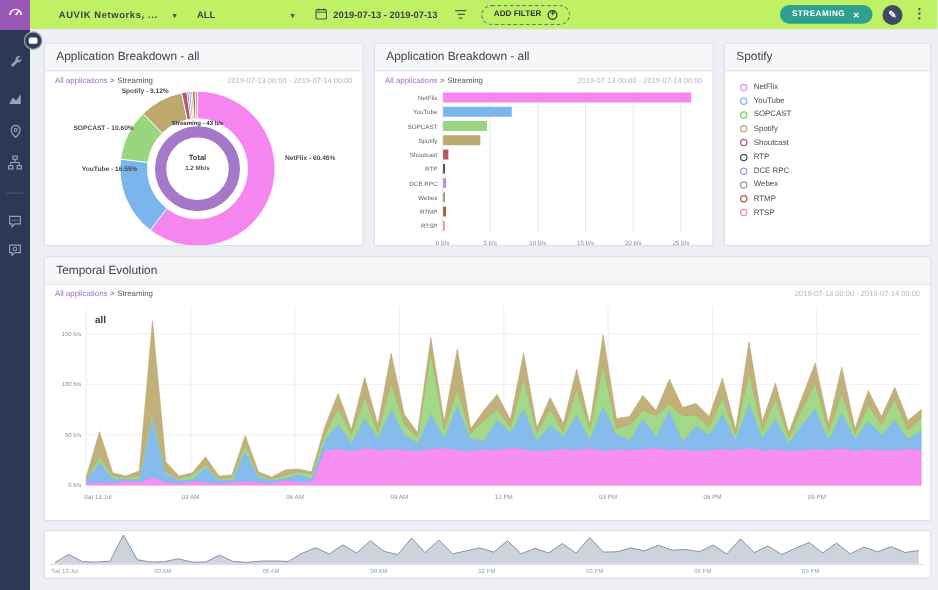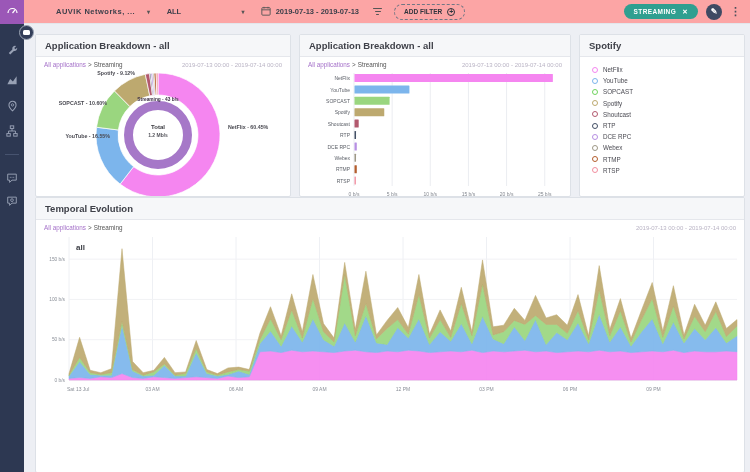--- a/index.html
+++ b/index.html
@@ -1,21 +1,21 @@
 <!DOCTYPE html>
 <html><head>
 <meta charset="utf-8">
 <style>
   html,body{margin:0;padding:0}
   body{width:750px;height:472px;overflow:hidden;background:#edeff4;
        font-family:"Liberation Sans",sans-serif;position:relative;color:#3f4149}
   svg text{font-family:"Liberation Sans",sans-serif}
 
   
-  .topbar{position:absolute;left:16px;top:0;right:0;height:24px;background:#fca5a5;
+  .topbar{position:absolute;left:7px;top:0;right:0;height:24px;background:#bef264;
           border-bottom:1px solid #e3e6eb;display:flex;align-items:center;
           padding-left:40px;box-sizing:border-box;z-index:2;font-size:7.5px;font-weight:bold;color:#3b3f4a}
   .tb-item{display:flex;align-items:center;cursor:pointer}
   .tb-org{letter-spacing:.5px}
   .tb-org .caret{margin-left:12px}
   .tb-scope{margin-left:16px;width:78px;justify-content:space-between}
   .caret{font-size:6px;color:#555}
   .tb-date{margin-left:16px;gap:5px}
   .filter-lines{margin-left:14px;display:flex;flex-direction:column;align-items:center;gap:1.5px;cursor:pointer}
   .filter-lines i{display:block;height:1.3px;background:#555;border-radius:1px}
@@ -42,21 +42,21 @@
   .sb-m1{margin-top:14px}.sb-m2{margin-top:3px}
   .sb-toggle{position:absolute;left:19px;top:25px;width:13px;height:13px;border-radius:50%;
              background:#333e59;border:1.5px solid #9aa3b3;z-index:4;display:flex;
              align-items:center;justify-content:center;cursor:pointer}
   .sb-toggle .rect{width:7px;height:5px;background:#fff;border-radius:1.5px}
 
   
   .content{position:absolute;left:24px;top:24px;right:0;bottom:0;padding:10px 5px 0 11px;box-sizing:border-box}
   .row1{display:flex;gap:8px;height:163px}
   .card{background:#fff;border:1px solid #dde1e7;border-radius:2px;box-sizing:border-box;position:relative;overflow:hidden}
-  .card-h{background:#f6f7f9;border-bottom:1px solid #e5e7ec;font-size:9.5px;font-weight:bold;
+  .card-h{background:#f6f7f9;border-bottom:1px solid #e5e7ec;font-size:9.5px;font-weight:normal;
           color:#3f4149;padding:5px 9px}
   .bc{display:flex;align-items:center;font-size:6.3px;padding:4px 8px 1px}
   .bc-link{color:#a571c9;cursor:pointer}
   .bc-sep{color:#555;margin:0 2px}
   .bc-cur{color:#555}
   .bc-date{margin-left:auto;color:#b9b3c4;font-size:6px}
   .card-donut{width:256px}
   .card-bars{width:272px}
   .card-legend{flex:1}
 
@@ -71,21 +71,21 @@
   .ring-lbl{position:absolute;left:62px;width:120px;text-align:center;top:28px;
             font-size:4.8px;font-weight:bold;color:#3c2f45}
   .center-lbl{position:absolute;left:82px;top:55px;width:80px;text-align:center}
   .center-lbl .t{font-size:6px;font-weight:bold;color:#3a3a40}
   .center-lbl .v{font-size:5px;font-weight:bold;color:#55555c;margin-top:2px}
 
   .legend-list{padding:7px 0 0 12px;margin:0;list-style:none}
   .lg-item{display:flex;align-items:center;gap:5px;font-size:6.3px;color:#4a4a52;padding:2.1px 0;cursor:pointer}
   .lg-dot{width:4px;height:4px;border-radius:50%;border:1.6px solid;background:#fff;flex:0 0 auto}
 
-  .row2{height:276px}
+  .row2{margin-top:8px;height:212px}
   .card-temporal{width:100%;height:100%}
   .nav-card{margin-top:7px;height:37px;background:#fff;border:1px solid #dde1e7;border-radius:2px;overflow:hidden}
 </style>
 </head>
 <body>
 
 <div class="sidebar">
   <div class="sb-item active">
     <span>
       <svg width="13" height="13" viewBox="0 0 13 13">

